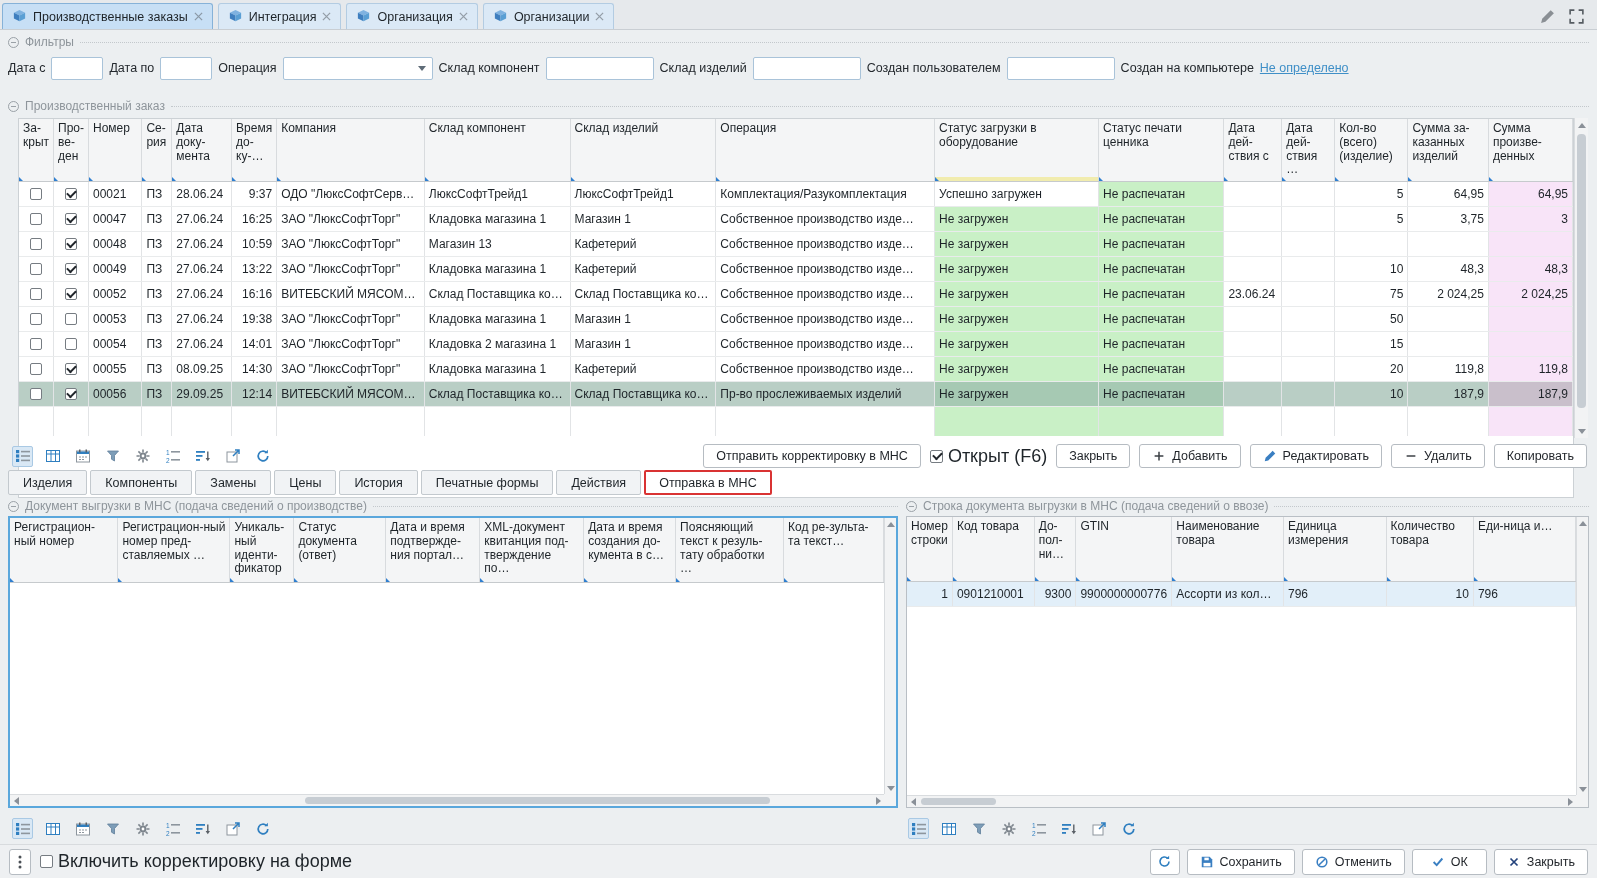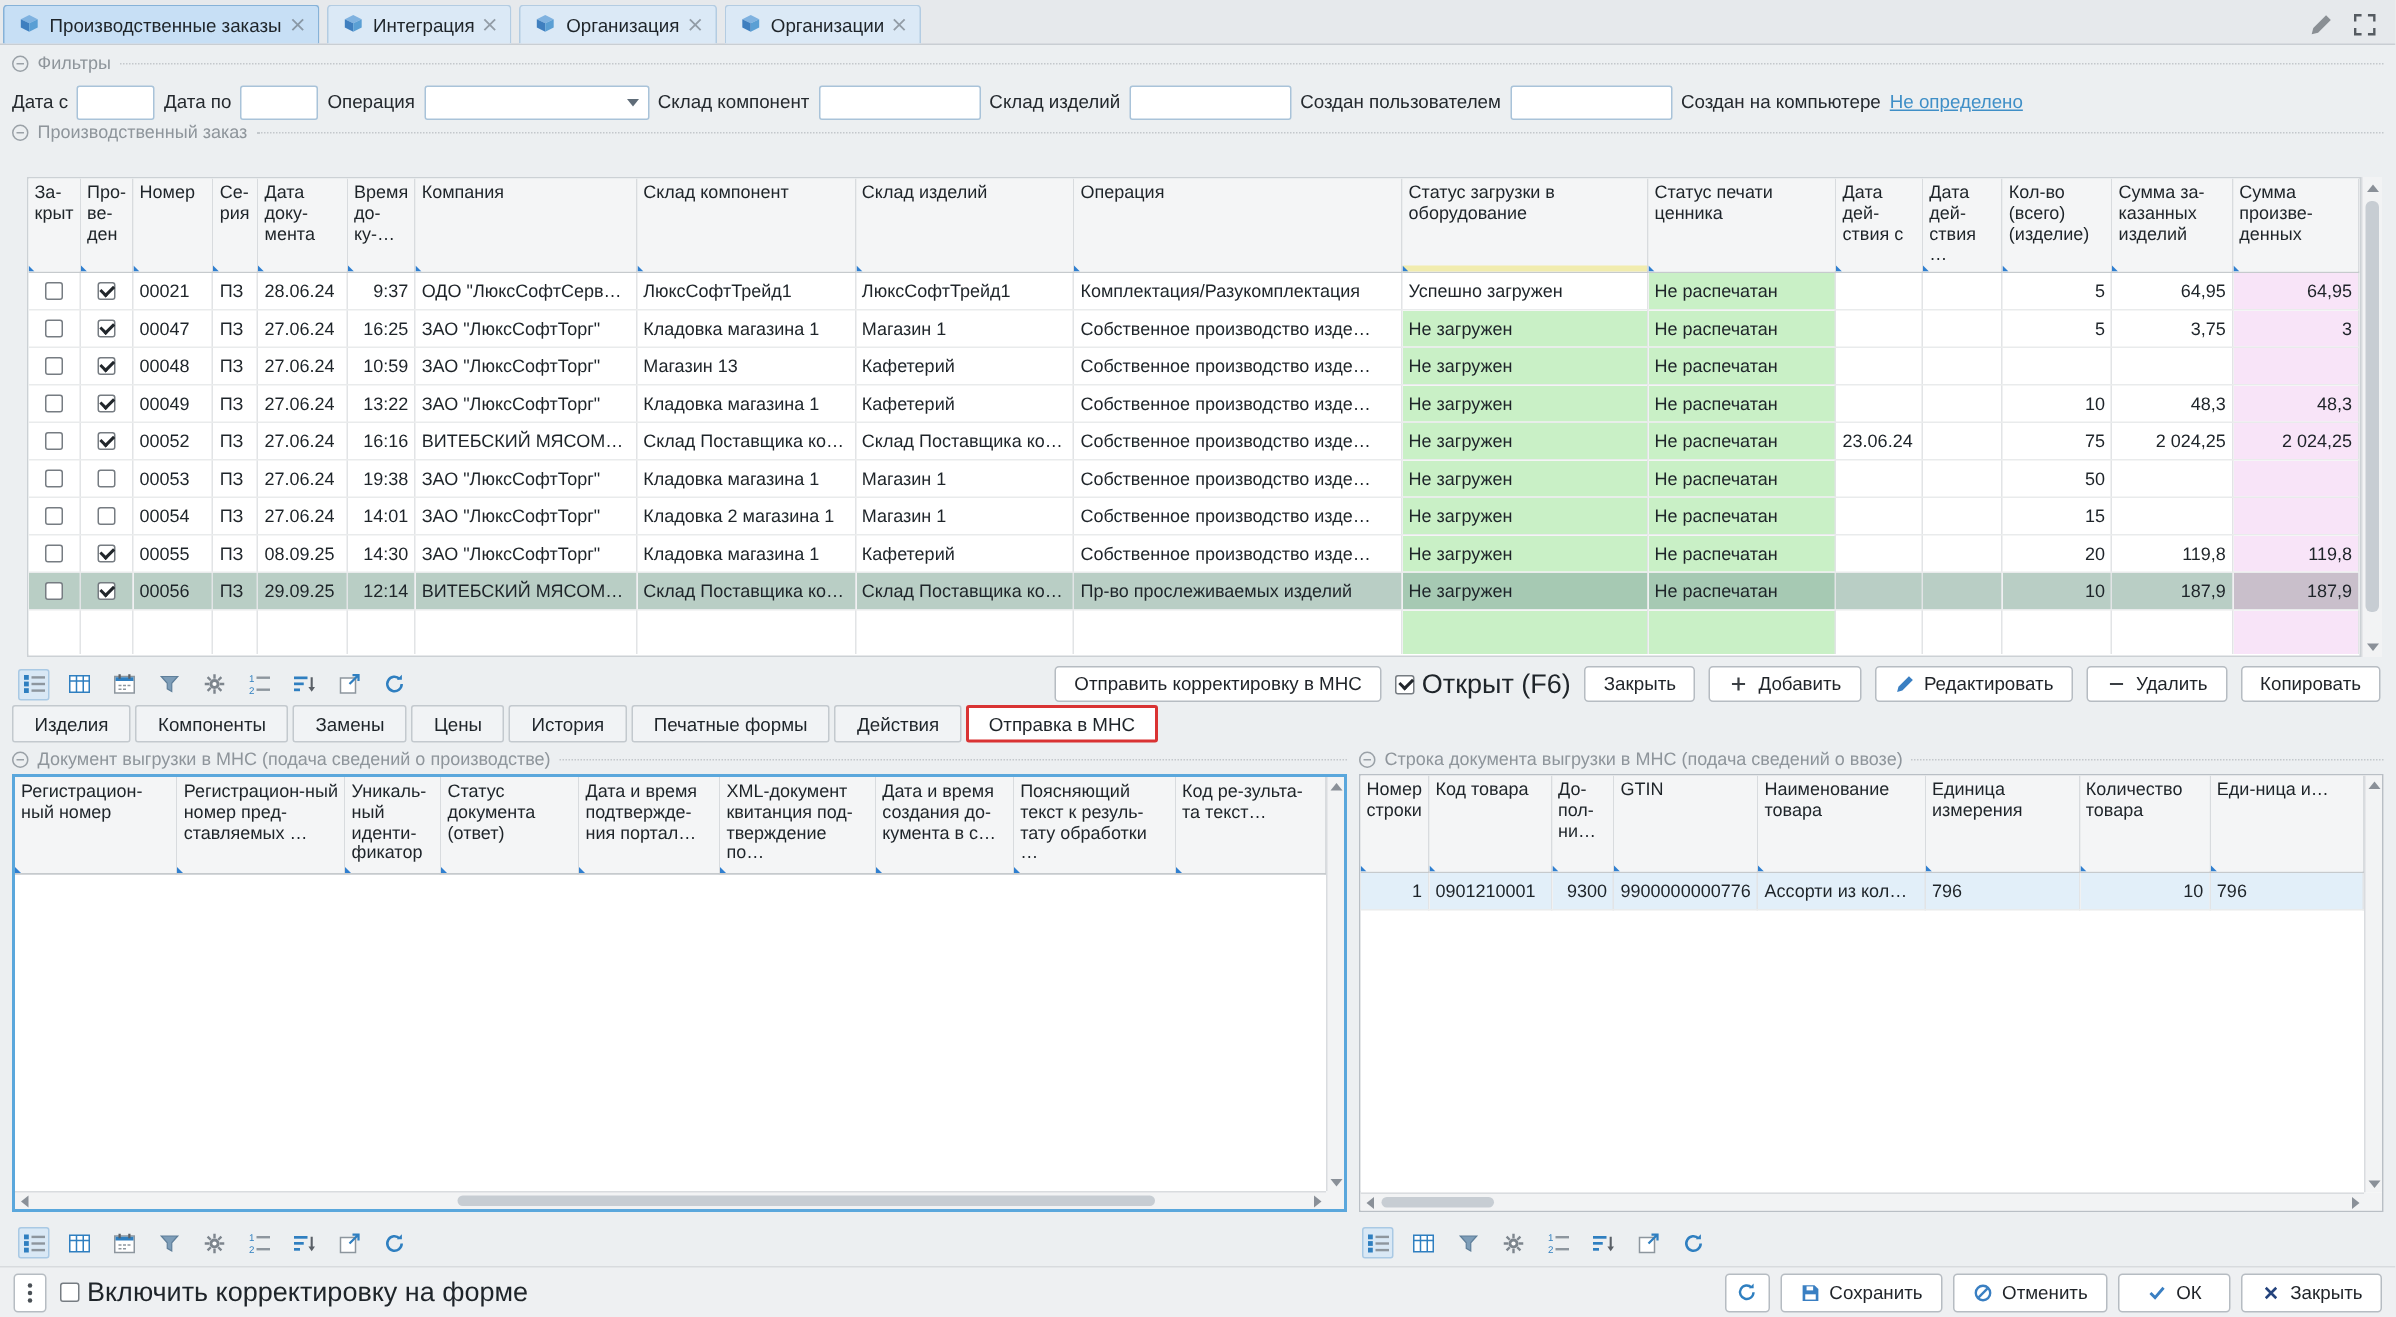--- a/index.html
+++ b/index.html
@@ -41,21 +41,21 @@
   tr.sel.sel-g td { background:#b9cec5; }
   tr.sel.sel-g td.green { background:#a6c9b3; }
   tr.sel.sel-g td.pink { background:#c9bfcb; }
   tr.sel.sel-b td { background:#cfe5f7; }
   tr.sel.sel-bl td { background:#e2eff9; }
   td.fcell { border-bottom:none; }
   .t-lower td.fcell { border:none; }
   .cb { width:12px; height:12px; border:1px solid #767c82; border-radius:2px; background:#fff; display:inline-block; position:relative; vertical-align:middle; }
   .cb.on::after { content:""; position:absolute; left:1px; top:1px; width:7px; height:4px; border-left:2px solid #21262b; border-bottom:2px solid #21262b; transform:rotate(-45deg); }
 
-  #orders-grid-wrap { position:absolute; left:18px; top:118px; width:1556px; height:320px; background:#fff; border:1px solid #ccd1d5; overflow:hidden; }
+  #orders-grid-wrap { position:absolute; left:18px; top:118px; width:1556px; height:380px; background:#fff; border:1px solid #ccd1d5; overflow:hidden; }
 
   
   .vscroll, .hscroll { position:absolute; background:#f2f3f4; }
   .vscroll { border-left:1px solid #d9dcdf; }
   .hscroll { border-top:1px solid #d9dcdf; }
   .tri-up { width:0;height:0;border-left:4px solid transparent;border-right:4px solid transparent;border-bottom:5px solid #8a9098; }
   .tri-dn { width:0;height:0;border-left:4px solid transparent;border-right:4px solid transparent;border-top:5px solid #8a9098; }
   .tri-lf { width:0;height:0;border-top:4px solid transparent;border-bottom:4px solid transparent;border-right:5px solid #8a9098; }
   .tri-rt { width:0;height:0;border-top:4px solid transparent;border-bottom:4px solid transparent;border-left:5px solid #8a9098; }
   .sarr { position:absolute; display:flex; align-items:center; justify-content:center; }
@@ -169,21 +169,21 @@
   <label>Склад компонент</label>
   <input class="tinput" style="width: 108px;">
   <label>Склад изделий</label>
   <input class="tinput" style="width: 108px;">
   <label>Создан пользователем</label>
   <input class="tinput" style="width: 108px;">
   <label>Создан на компьютере</label>
   <span class="linktext">Не определено</span>
 </div>
 
-<div class="ghead" style="left:8px; right:8px; top:80px;">
+<div class="ghead" style="left:8px; right:8px; top:98px;">
   <span class="gcollapse"></span>
   <span>Производственный заказ</span>
   <span class="gline"></span>
 </div>
 
 <div id="orders-grid-wrap">
     <table class="grid t-orders">
       <colgroup>
         <col style="width: 30px;">
         <col style="width: 32px;">

